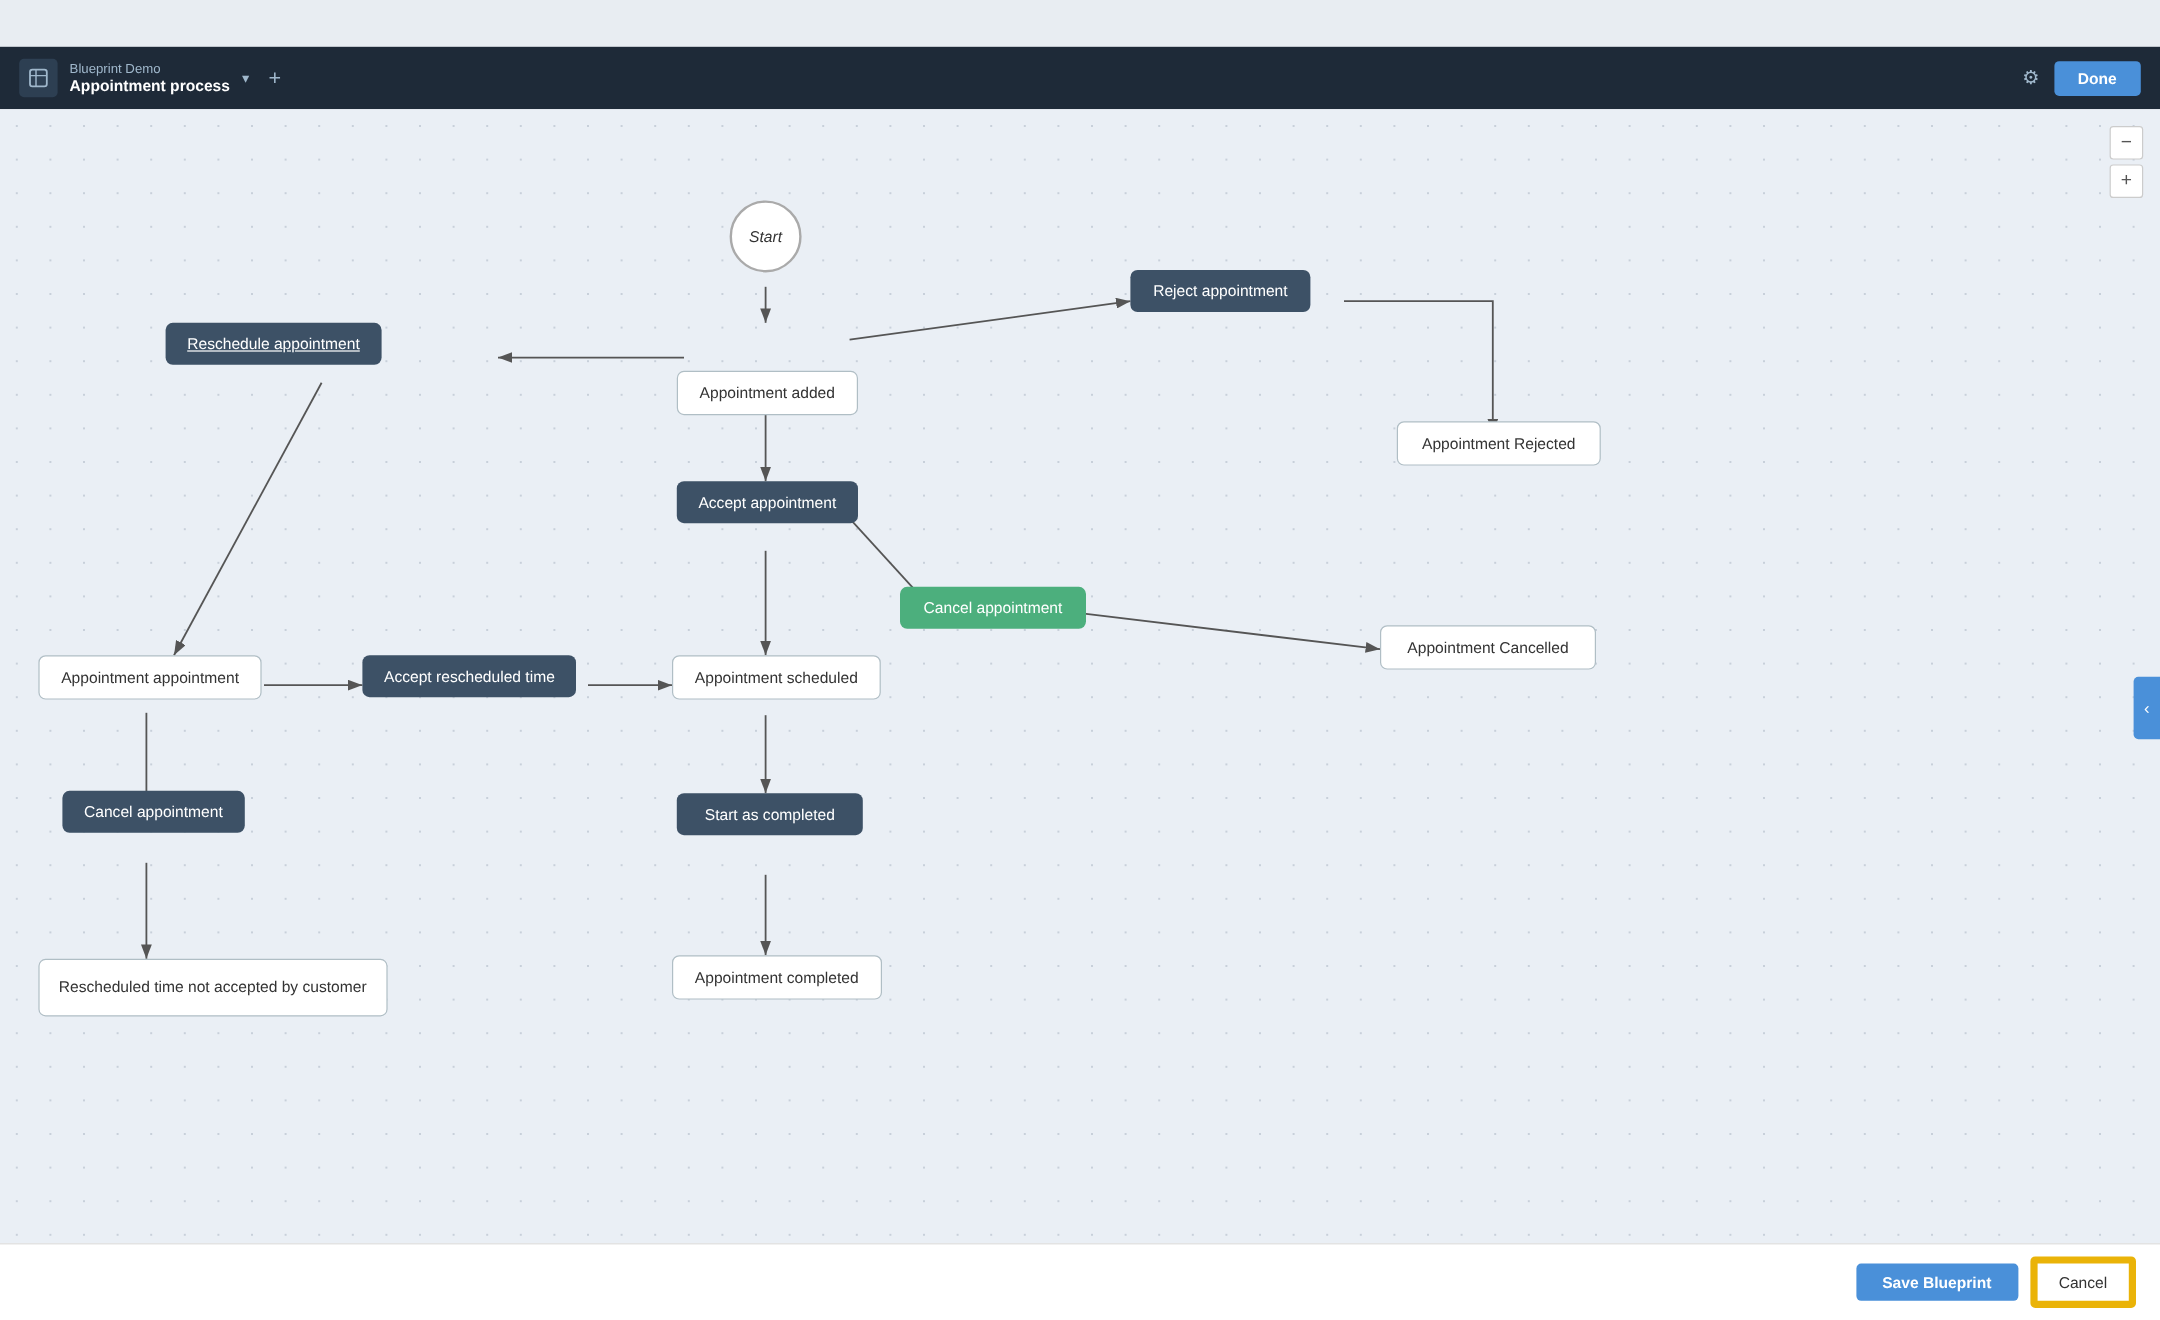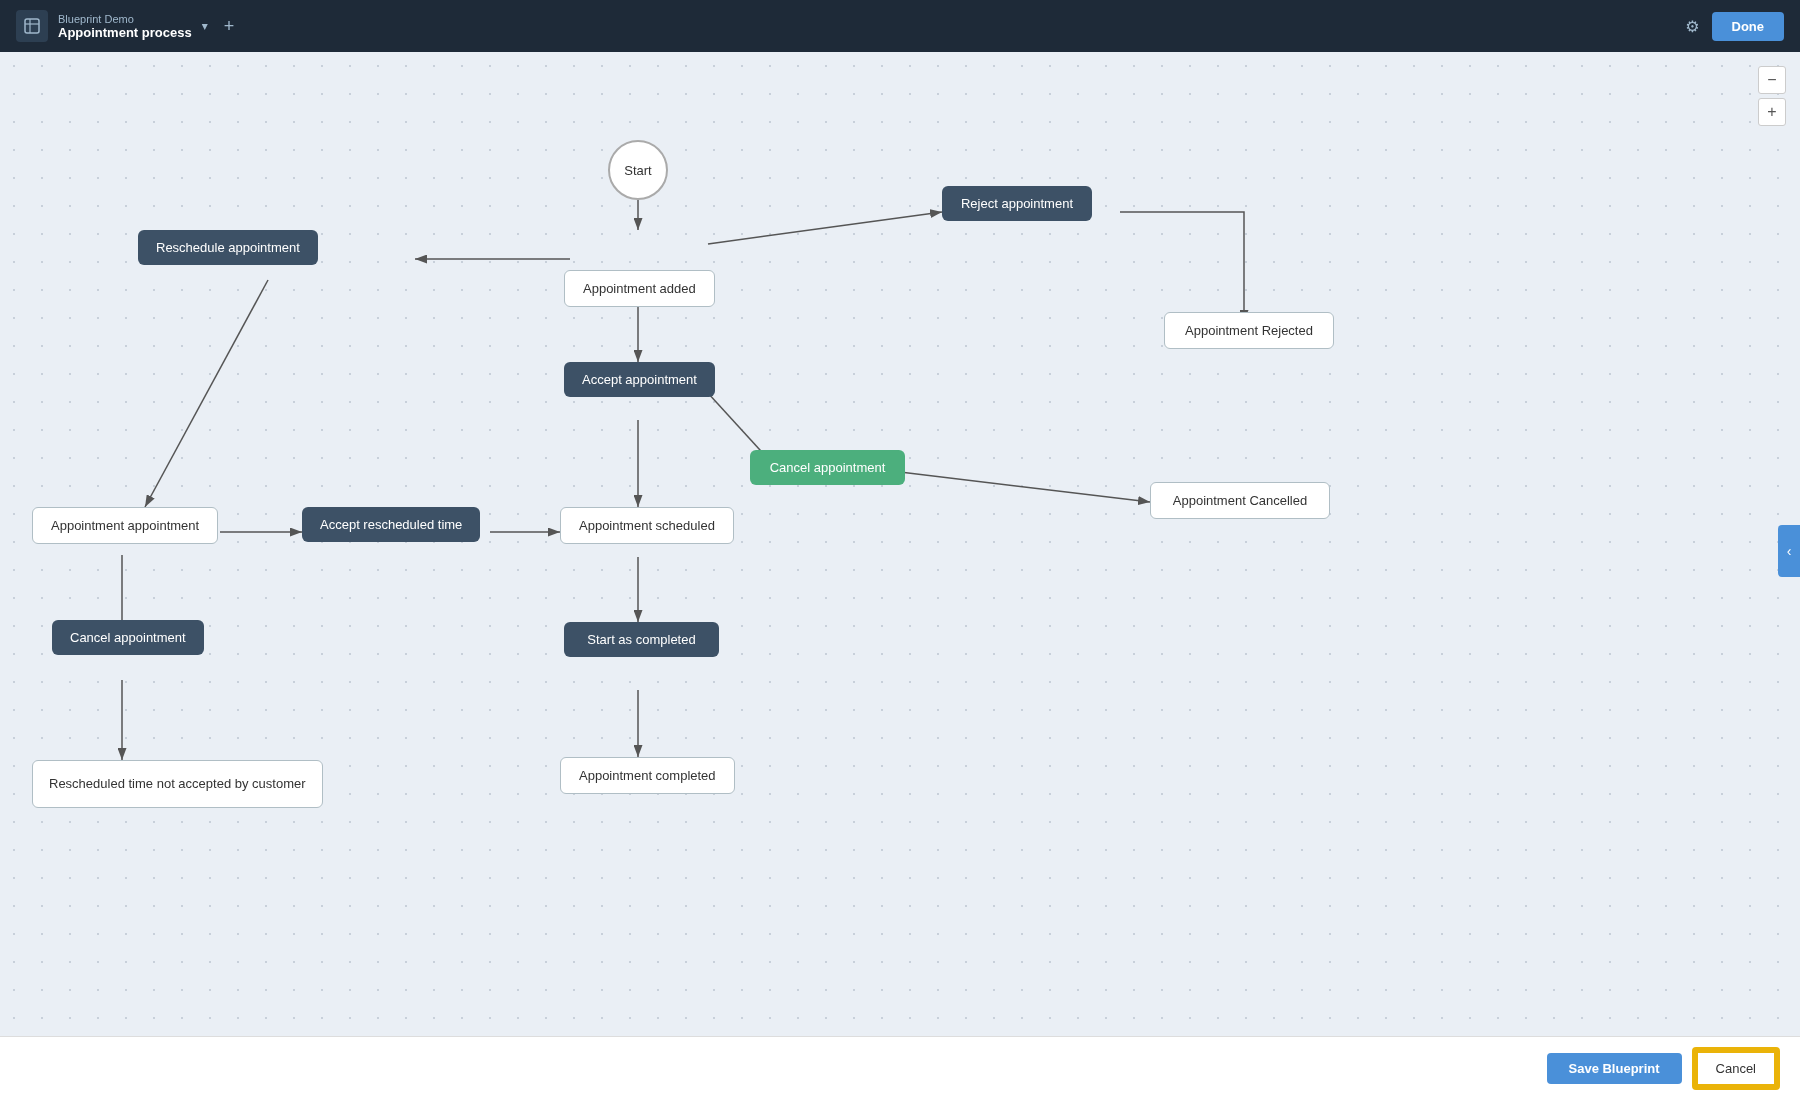--- a/index.html
+++ b/index.html
@@ -6,20 +6,21 @@
     body { font-family: -apple-system, BlinkMacSystemFont, 'Segoe UI', sans-serif; background: #e8edf2; }
 
     
     .header {
       background: #1e2a38;
       height: 52px;
       display: flex;
       align-items: center;
       padding: 0 16px;
       justify-content: space-between;
+      margin-top: 39px;
     }
     .header-left { display: flex; align-items: center; gap: 10px; }
     .header-icon {
       width: 32px; height: 32px;
       background: #2d3f52;
       border-radius: 4px;
       display: flex; align-items: center; justify-content: center;
       color: #a0b0c0; font-size: 14px;
     }
     .header-title-group { display: flex; flex-direction: column; }
@@ -230,25 +231,25 @@
 
     <line class="conn-line" x1="122" y1="503" x2="122" y2="590"></line>
 
     <line class="conn-line" x1="122" y1="628" x2="122" y2="708"></line>
 
     <line class="conn-line" x1="638" y1="505" x2="638" y2="570"></line>
 
     <line class="conn-line" x1="638" y1="638" x2="638" y2="705"></line>
   </svg>
 
-  <div class="node node-circle" style="left: 608px; top: 88px;">Start</div>
+  <div class="node node-circle" style="left: 608px; top: 76px; font-style: italic;">Start</div>
 
   <div class="node node-light" style="left: 564px; top: 178px; min-width: 150px; margin-top: 40px;">Appointment added</div>
 
-  <div class="node node-dark" style="left: 138px; top: 178px; min-width: 160px;">Reschedule appointment</div>
+  <div class="node node-dark" style="left: 138px; top: 178px; min-width: 160px; text-decoration: underline;">Reschedule appointment</div>
 
   <div class="node node-dark" style="left: 942px; top: 134px; min-width: 150px; text-align: center;">Reject appointment</div>
 
   <div class="node node-dark" style="left: 564px; top: 310px; min-width: 150px;">Accept appointment</div>
 
   <div class="node node-light" style="left: 1164px; top: 260px; min-width: 170px;">Appointment Rejected</div>
 
   <div class="node node-green" style="left: 750px; top: 398px; min-width: 155px;">Cancel appointment</div>
 
   <div class="node node-light" style="left: 1150px; top: 430px; min-width: 180px;">Appointment Cancelled</div>

